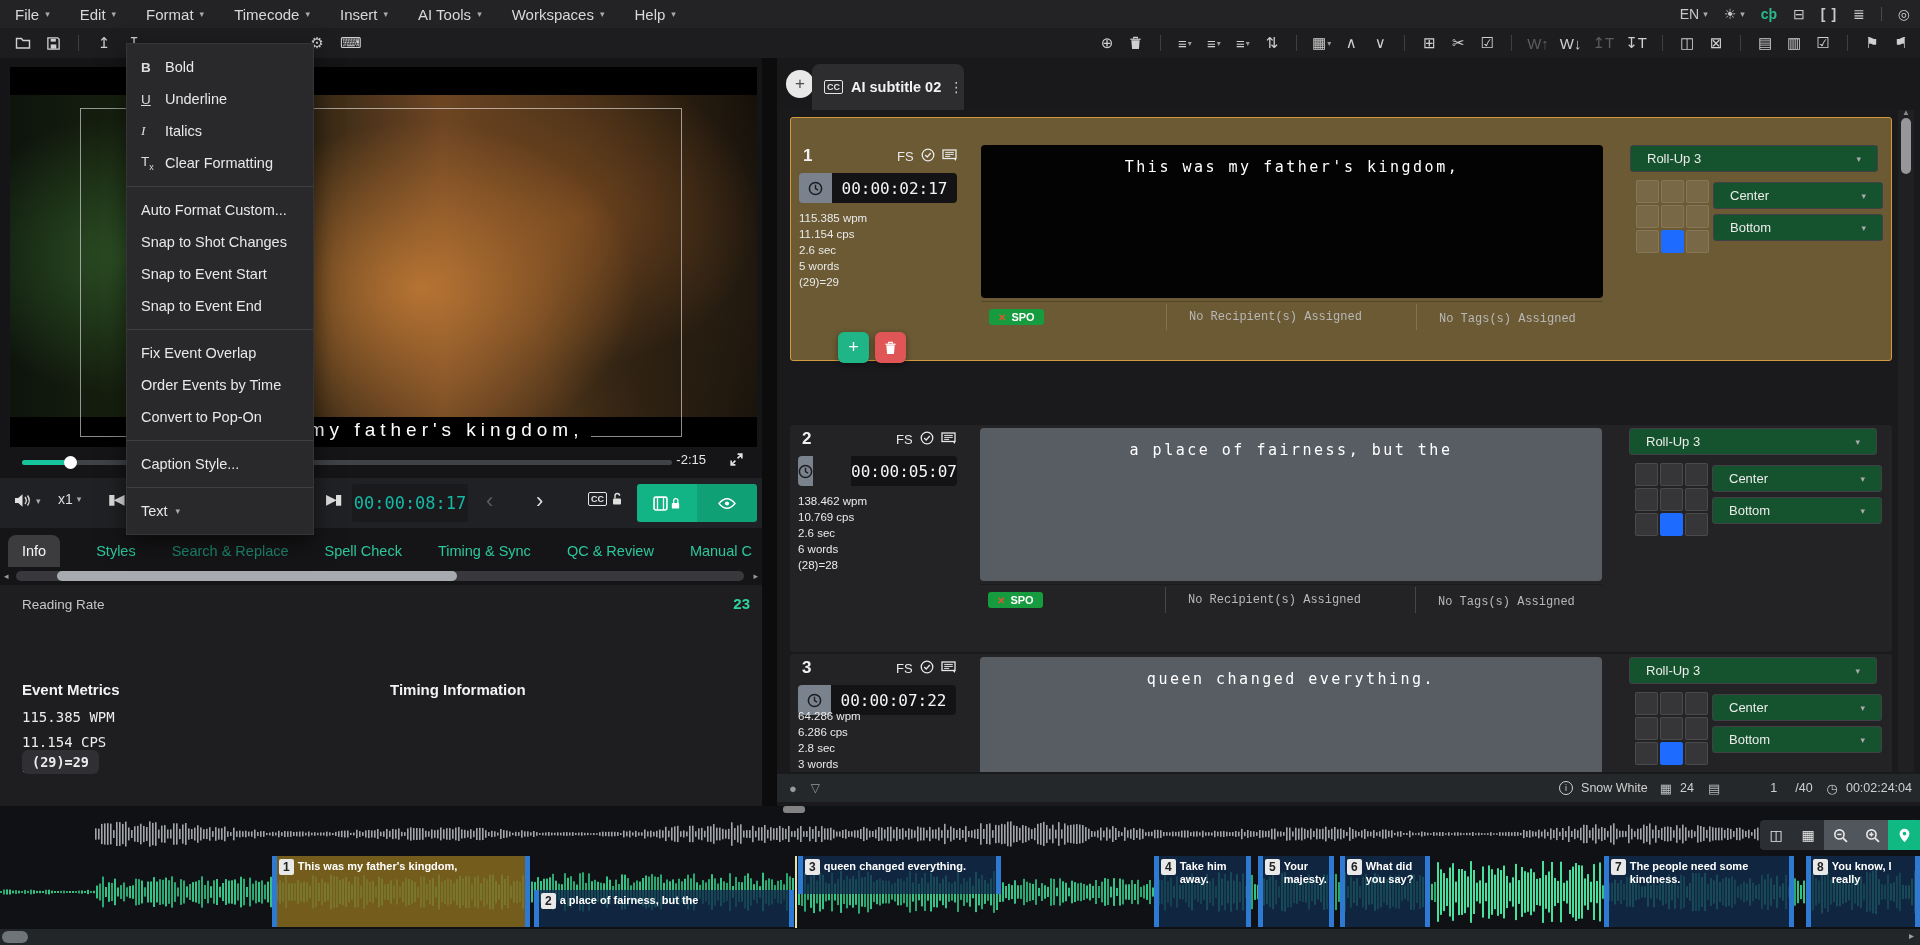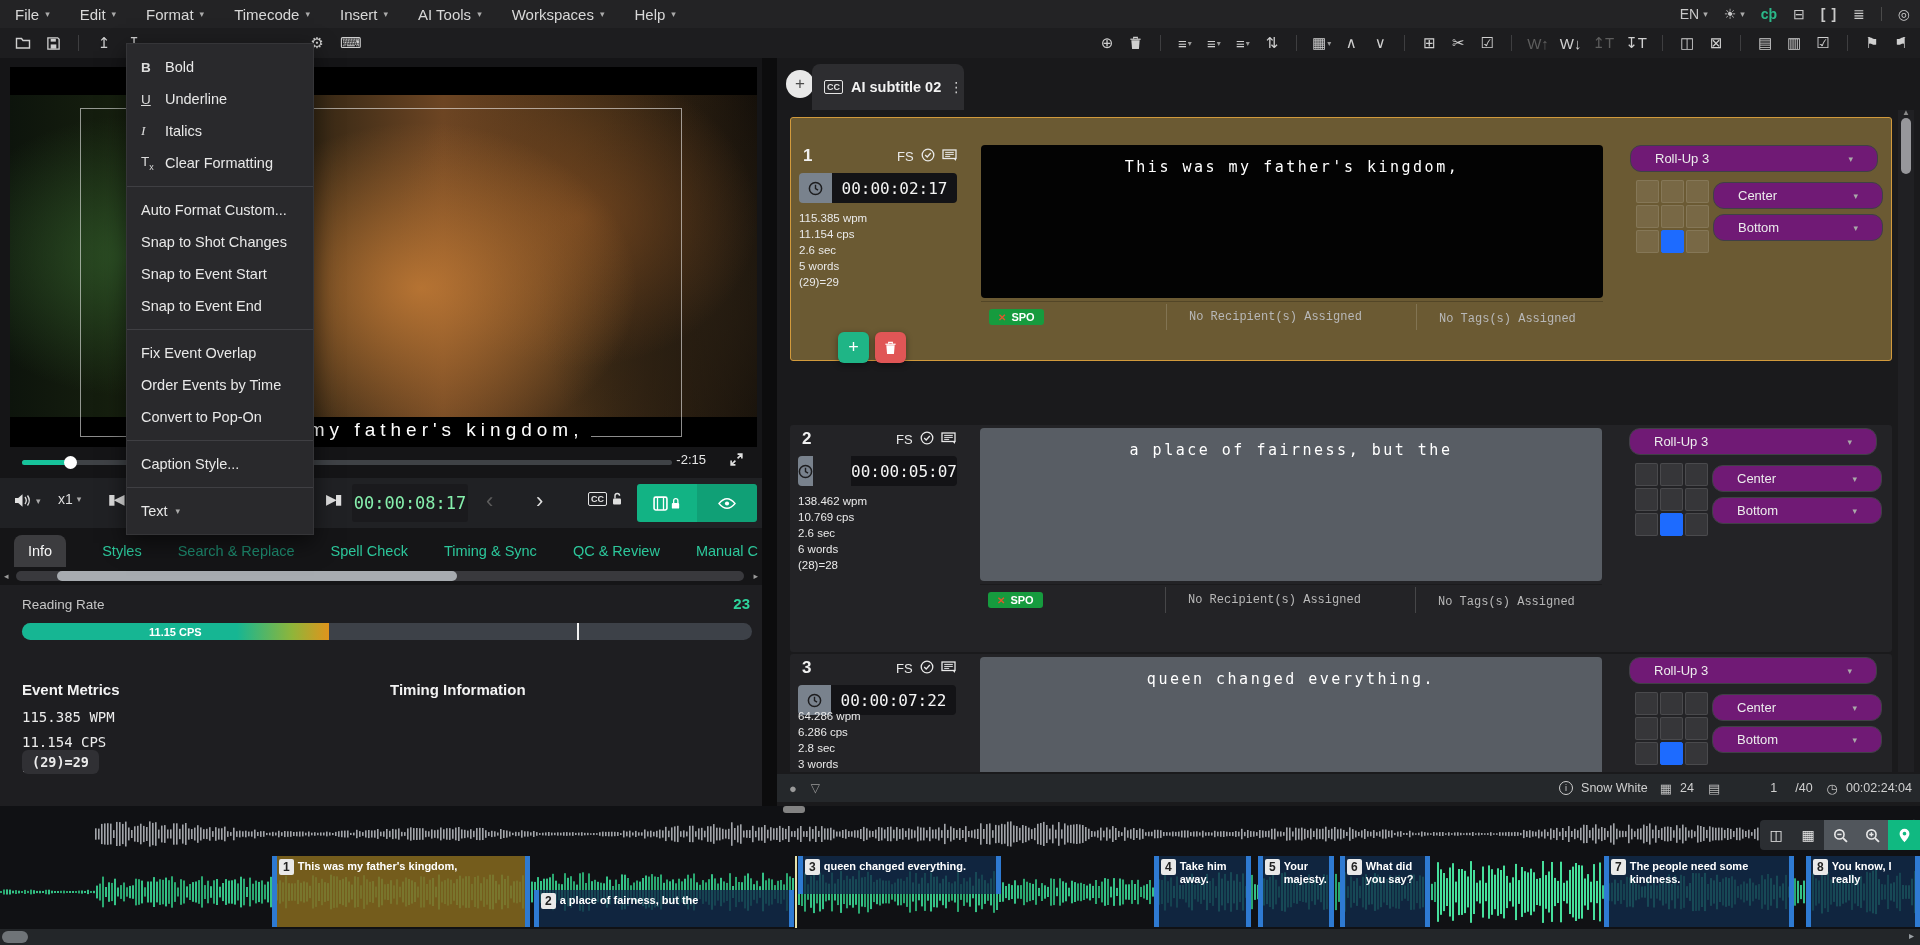--- a/index.html
+++ b/index.html
@@ -50,28 +50,28 @@
   #video-caption span{background:#000;color:#fff;font-size:19px;letter-spacing:5px;padding:2px 8px;white-space:nowrap;}
   #seek-row{position:absolute;left:0;top:389px;width:762px;height:30px;}
   #seek-track{position:absolute;left:22px;top:13px;width:650px;height:5px;background:#3f4246;border-radius:3px;cursor:pointer;}
   #seek-fill{position:absolute;left:0;top:0;height:5px;background:#17c39b;border-radius:3px;}
   #seek-thumb{position:absolute;top:-4px;width:13px;height:13px;border-radius:50%;background:#fff;}
   #time-remaining{position:absolute;right:56px;top:5px;font-size:13px;color:#e6e6e6;}
   #expand-ic{position:absolute;right:18px;top:5px;color:#e0e0e0;cursor:pointer;}
   #transport{position:absolute;left:0;top:420px;width:762px;height:50px;background:#202124;}
   .tr-ic{position:absolute;color:#dfdfdf;cursor:pointer;display:flex;align-items:center;gap:4px;}
   #tc-display{position:absolute;left:352px;top:6px;width:116px;height:38px;background:#1a1a1d;border-radius:3px;
-      display:flex;align-items:center;justify-content:center;font-size:17px;color:#86efac;}
+      display:flex;align-items:center;justify-content:center;font-size:17px;color:#14b8a6;}
   #btn-green{position:absolute;left:637px;top:6px;width:120px;height:38px;background:#12b384;border-radius:3px;display:flex;}
   #btn-green .half{flex:1;display:flex;align-items:center;justify-content:center;color:#fff;cursor:pointer;}
   #btn-green .half.right{background:rgba(0,0,0,.10);}
   .ccbox{border:1.5px solid #e4e4e4;border-radius:2px;font-size:9px;font-weight:bold;padding:1px 2px;color:#e4e4e4;}
 
   
-  #tabs-row{position:absolute;left:0;top:475px;width:762px;height:36px;display:flex;align-items:center;gap:36px;padding-left:14px;box-sizing:border-box;}
+  #tabs-row{position:absolute;left:0;top:475px;width:762px;height:36px;display:flex;align-items:center;gap:36px;padding-left:8px;box-sizing:border-box;}
   .ltab{font-size:14.5px;color:#2cc79b;cursor:pointer;white-space:nowrap;}
   .ltab.muted{color:#1d8a6e;}
   .ltab.active{background:#3c3c3f;color:#f5f5f5;border-radius:8px 8px 0 0;padding:8px 14px;}
   #tab-scrollbar{position:absolute;left:0;top:512px;width:762px;height:12px;}
   #tab-sb-track{position:absolute;left:16px;top:1px;width:728px;height:10px;background:#39393d;border-radius:5px;}
   #tab-sb-thumb{position:absolute;left:41px;top:0;width:400px;height:10px;background:#a7abb0;border-radius:5px;cursor:pointer;}
   .sb-arrow{position:absolute;top:1px;font-size:9px;color:#9a9a9a;cursor:pointer;}
 
   
   #info-panel{position:absolute;left:0;top:527px;width:762px;height:221px;background:#1e1e21;}
@@ -112,22 +112,22 @@
   .ev-text{position:absolute;left:190px;width:622px;height:153px;border-radius:4px;text-align:center;padding-top:13px;box-sizing:border-box;
       font-size:15px;letter-spacing:2.5px;color:#fff;cursor:text;}
   .ev-strip{position:absolute;left:190px;width:622px;height:30px;display:flex;align-items:center;border-top:1px solid rgba(0,0,0,.22);}
   .spo-zone{width:185px;display:flex;align-items:center;padding-left:8px;box-sizing:border-box;}
   .spo-badge{display:inline-flex;align-items:center;gap:5px;background:#169b3e;border-radius:3px;padding:2px 9px;cursor:pointer;}
   .spo-badge .x{color:#e0572e;font-size:10px;font-weight:bold;}
   .spo-badge .t{color:#fff;font-size:11px;font-weight:bold;}
   .strip-div{width:1px;height:26px;background:rgba(255,255,255,.16);}
   .strip-txt{font-size:12px;color:#b8b8b8;padding-left:22px;font-family:Liberation Mono, monospace;}
   .strip-zone2{width:249px;display:flex;align-items:center;}
-  .select{position:absolute;height:27px;background:#701a75;border:1px solid #404046;border-radius:11px;display:flex;align-items:center;
-      padding:0 24px;box-sizing:border-box;font-size:13px;color:#ececec;cursor:pointer;}
+  .select{position:absolute;height:27px;background:#14532d;border:1px solid #404046;border-radius:3px;display:flex;align-items:center;
+      padding:0 16px;box-sizing:border-box;font-size:13px;color:#ececec;cursor:pointer;}
   .select .caret{margin-left:auto;}
   .pos-grid{position:absolute;display:grid;grid-template-columns:repeat(3,23px);grid-template-rows:repeat(3,23px);gap:2px;}
   .pos-cell{background:rgba(255,255,255,.09);border:1px solid rgba(255,255,255,.10);border-radius:2px;cursor:pointer;box-sizing:border-box;}
   .pos-cell.on{background:#1d6bff;border-color:#1d6bff;}
   .ev-actions{position:absolute;display:flex;gap:6px;}
   .act-btn{width:31px;height:31px;border-radius:6px;display:flex;align-items:center;justify-content:center;color:#fff;
      box-shadow:0 2px 6px rgba(0,0,0,.4);cursor:pointer;font-size:18px;}
   #rp-scrollbar{position:absolute;left:1121px;top:52px;width:16px;height:662px;background:#202023;}
   #rp-sb-thumb{position:absolute;left:3px;top:8px;width:10px;height:56px;background:#97979b;border-radius:5px;cursor:pointer;}
   #rp-sb-up{position:absolute;left:4px;top:-2px;font-size:8px;color:#8a8a8a;}
@@ -364,26 +364,20 @@
       <span class="sb-arrow" style="left:4px;">◂</span>
       <div id="tab-sb-track">
         <div id="tab-sb-thumb"></div>
       </div>
       <span class="sb-arrow" style="right:4px;">▸</span>
     </div>
 
     <div id="info-panel">
       <div id="rr-label">Reading Rate</div>
       <div id="rr-value">23</div>
-      <div id="gauge">
-        <div id="gauge-fill" style="width: 42%;">
-          <span>11.15 CPS</span>
-        </div>
-        <div id="gauge-tick" style="left: 76%;"></div>
-      </div>
       <div class="ip-title" style="left:22px;top:96px;">Event Metrics</div>
       <div id="em-lines" class="abs mono" style="left:22px;top:124px;">
           <div>115.385 WPM</div>
           <div>11.154 CPS</div>
           <div>2.6 sec</div>
         </div>
       <div id="em-badge" class="mono">(29)=29</div>
       <div class="ip-title" style="left:390px;top:96px;">Timing Information</div>
     </div>
   </div>

